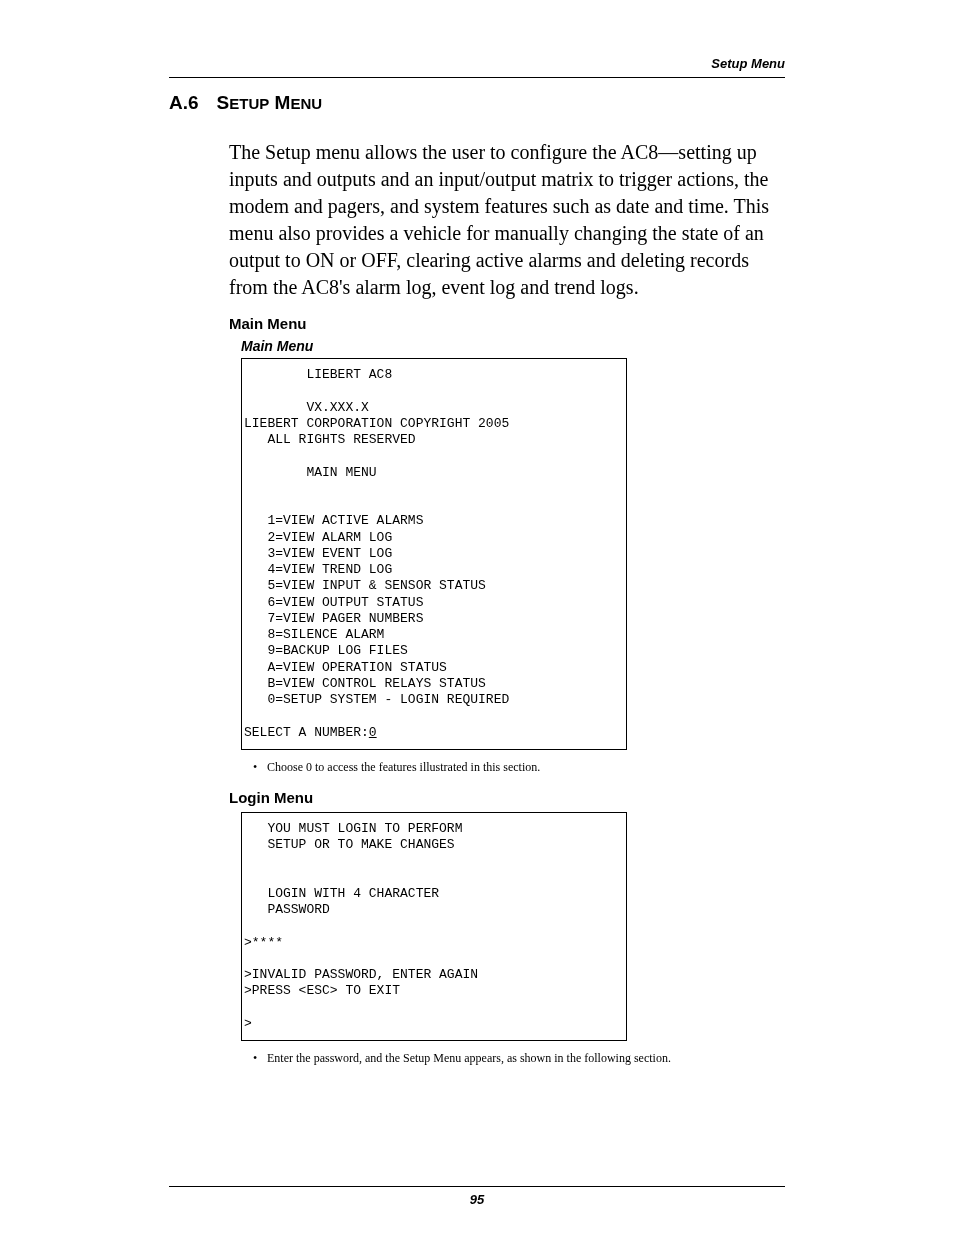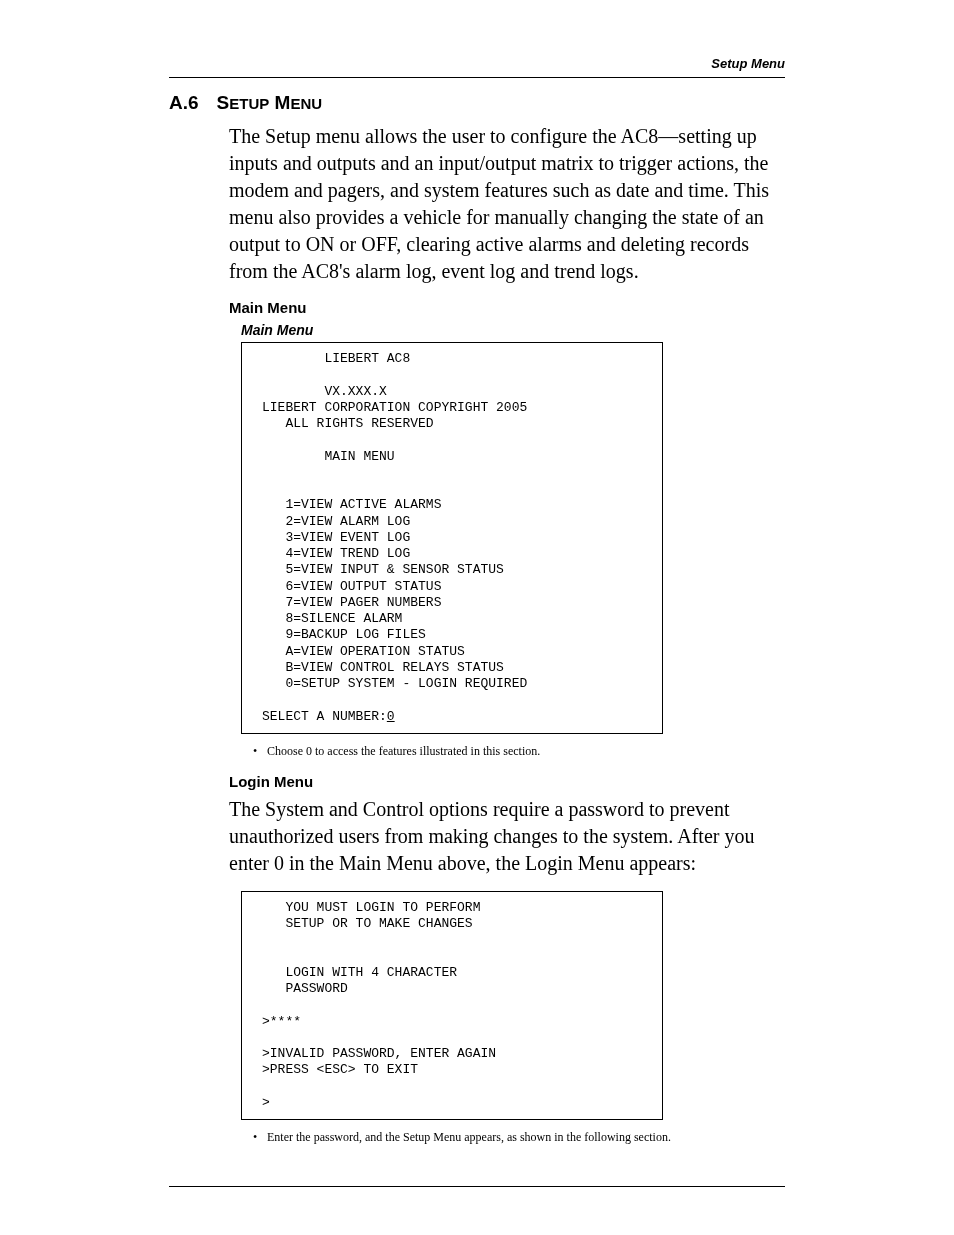--- a/index.html
+++ b/index.html
@@ -27,21 +27,21 @@
   }
   .top-rule {
     border: none;
     border-top: 1px solid #000;
     margin: 0 0 14px 0;
   }
   .section-title {
     font-family: Arial, Helvetica, sans-serif;
     font-weight: bold;
     font-size: 19px;
-    margin-bottom: 9px;
+    margin-bottom: 25px;
   }
   .section-title .num {
     display: inline-block;
     margin-right: 18px;
   }
   .section-title .label .small { font-size: 15px; }
   .body-text {
     font-size: 20px;
     line-height: 1.35;
     margin: 0 0 14px 60px;
@@ -56,21 +56,21 @@
     font-family: Arial, Helvetica, sans-serif;
     font-weight: bold;
     font-style: italic;
     font-size: 14px;
     margin: 6px 0 4px 72px;
   }
   .terminal {
     margin: 0 0 10px 72px;
     width: 380px;
     border: 1px solid #000;
-    padding: 8px 20px;
+    padding: 8px 2px;
     font-family: "Courier New", Courier, monospace;
     font-size: 13px;
     line-height: 1.25;
     white-space: pre;
   }
   .terminal .u { text-decoration: underline; }
   .bullet-row {
     margin: 0 0 10px 84px;
     font-size: 12px;
   }
@@ -136,34 +136,34 @@
    B=VIEW CONTROL RELAYS STATUS
    0=SETUP SYSTEM - LOGIN REQUIRED
 
 SELECT A NUMBER:</span><span class="u">0</span></div>
 
   <div class="bullet-row">
     <span class="dot">•</span><span>Choose 0 to access the features illustrated in this section.</span>
   </div>
 
   <div class="h2">Login Menu</div>
-  <p class="body-text">The System and Control options require a password to prevent unauthorized users from making changes to the system. After you enter 0 in the Main Menu above, the Login Menu appears:</p>
 
   <div class="terminal" id="terminal-login">   YOU MUST LOGIN TO PERFORM
    SETUP OR TO MAKE CHANGES
 
 
    LOGIN WITH 4 CHARACTER
    PASSWORD
 
 &gt;****
 
 &gt;INVALID PASSWORD, ENTER AGAIN
 &gt;PRESS &lt;ESC&gt; TO EXIT
 
 &gt;</div>
 
   <div class="bullet-row">
     <span class="dot">•</span><span>Enter the password, and the Setup Menu appears, as shown in the following section.</span>
   </div>
 
   <div class="bottom-rule"></div>
+  <div class="page-number">95</div>
 </div>
 
 </body></html>

